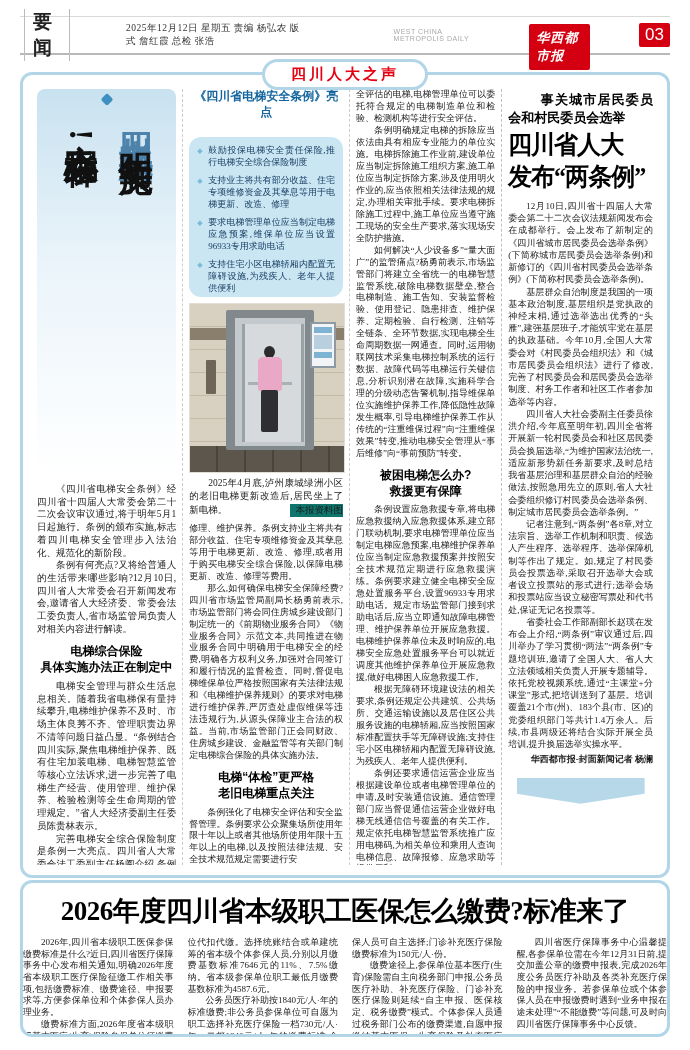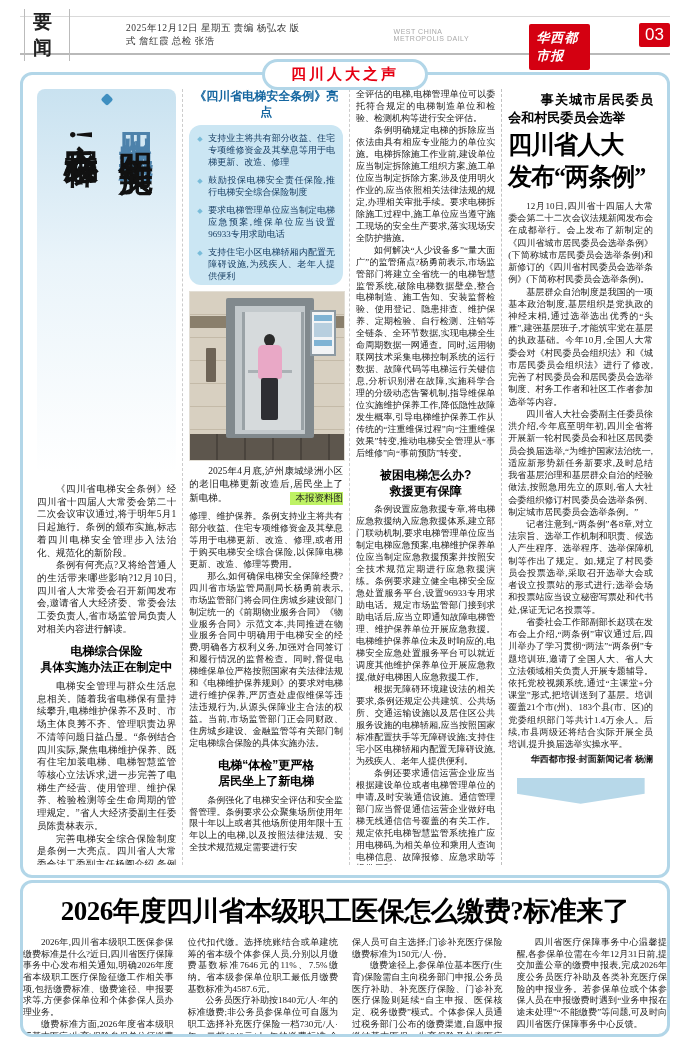--- a/index.html
+++ b/index.html
@@ -43,21 +43,21 @@
   .tdecor{position:absolute;top:6px;left:50%;width:9px;height:9px;background:#3f8fc0;
       transform:translateX(-50%) rotate(45deg);border-radius:2px;}
   .vtitle{position:absolute;top:18px;right:14px;writing-mode:vertical-rl;
       font-weight:bold;font-size:34px;line-height:1.6;letter-spacing:3px;
       font-family:"Liberation Serif","DejaVu Serif",serif;}
   .vt-blue{color:#4d82ab;}
   .vt-black{color:#111;}
   .vline2{padding-top:10px;color:#111;}
   
   .hl-title{font-family:"Liberation Sans","DejaVu Sans",sans-serif;font-weight:bold;
-      font-size:12px;color:#1566a0;text-align:center;margin:0 0 4px;}
+      font-size:12px;color:#1566a0;text-align:center;margin:0 0 16px;}
   .hl-box{background:#cbe6f3;border-radius:12px;padding:8px 8px 6px;height:146px;overflow:hidden;}
   .hl-item{margin:0 0 6px;color:#12395f;text-align:justify;position:relative;padding-left:11px;text-indent:0;}
   .hl-item::before{content:"◆";color:#79bcd9;font-size:7px;position:absolute;left:0;top:2px;}
   
   .photo{position:relative;width:100%;height:168px;background:#d6cdbd;overflow:hidden;border:1px solid #e2ded5;}
   .ph-wall{position:absolute;inset:0;background:repeating-linear-gradient(180deg,#d8d0c1 0 22px,#c4baa8 22px 23px);}
   .ph-band{position:absolute;left:0;right:0;top:24px;height:12px;background:#8a7f6c;}
   .ph-floor{position:absolute;left:0;right:0;bottom:0;height:26px;background:#57514a;
       background:repeating-linear-gradient(90deg,#5d564d 0 26px,#4a443d 26px 28px);}
   .ph-door{position:absolute;left:36px;top:6px;width:88px;height:140px;background:#81898d;border-radius:2px;}
@@ -67,21 +67,21 @@
   .ph-rail{position:absolute;left:58px;top:78px;width:44px;height:3px;background:#aab1b5;}
   .ph-head{position:absolute;left:74px;top:42px;width:11px;height:12px;background:#2b2b2b;border-radius:50%;}
   .ph-body{position:absolute;left:68px;top:53px;width:24px;height:34px;background:#e9a8c6;border-radius:5px 5px 3px 3px;}
   .ph-legs{position:absolute;left:71px;top:86px;width:17px;height:42px;background:#2e2e33;border-radius:2px;}
   .ph-panel{position:absolute;left:16px;top:56px;width:10px;height:34px;background:#6e6457;border-radius:1px;}
   .ph-sign{position:absolute;right:8px;top:18px;width:22px;height:42px;background:#f2f4f6;border:2px solid #8d9aa3;}
   .ph-sign i{display:block;margin:3px 2px 0;height:6px;background:#7fb3d4;}
   .ph-sign b{display:block;margin:2px 2px 0;height:14px;background:#b8cfdf;}
   .capwrap{position:relative;margin:4px 0 6px;}
   .cap{margin:0;text-align:justify;text-indent:2em;font-size:9.5px;line-height:1.4;}
-  .cap-credit{position:absolute;right:0;bottom:0;background:#bef264;padding-left:6px;font-size:9.5px;}
+  .cap-credit{position:absolute;right:0;bottom:0;background:#0f766e;padding-left:6px;font-size:9.5px;}
   
   .kicker{font-family:"Liberation Sans","DejaVu Sans",sans-serif;font-weight:bold;
       font-size:13px;line-height:1.4;margin:2px 0 2px;text-indent:2.5em;text-align:justify;color:#000;}
   .r-head{font-weight:bold;font-size:25px;line-height:1.25;margin:0 0 8px;color:#000;
       letter-spacing:-1px;transform:scaleX(.96);transform-origin:left;white-space:nowrap;}
   .byline{font-weight:bold;text-align:right;margin:3px 0 0;}
   .ribbon{margin:12px auto 0;width:128px;height:26px;background:#b7d8e9;
       clip-path:polygon(0 0,100% 0,100% 62%,50% 100%,0 62%);}
   
   .bframe{position:absolute;left:20px;right:20px;top:880px;height:157px;
@@ -128,22 +128,22 @@
         </h3>
         <div>
             <p class="para">电梯安全管理与群众生活息息相关。随着我省电梯保有量持续攀升,电梯维护保养不及时、市场主体良莠不齐、管理职责边界不清等问题日益凸显。“条例结合四川实际,聚焦电梯维护保养、既有住宅加装电梯、电梯智慧监管等核心立法诉求,进一步完善了电梯生产经营、使用管理、维护保养、检验检测等全生命周期的管理规定。”省人大经济委副主任委员陈贵林表示。</p>
             <p class="para">完善电梯安全综合保险制度是条例一大亮点。四川省人大常委会法工委副主任杨阖介绍,条例鼓励投保电梯安全责任保险。推行电梯安全综合保险制度,引导电梯生产、管理单位和所有权人等投保电梯安全综合保险,发挥保险机制在电梯使用、管理、事故预防中的作用,保障电梯更新、改造、</p>
           </div>
       </div>
 
       <div class="col col2">
         <h4 class="hl-title">《四川省电梯安全条例》亮点</h4>
         <div class="hl-box">
+            <p class="hl-item">鼓励投保电梯安全责任保险,推行电梯安全综合保险制度</p>
             <p class="hl-item">支持业主将共有部分收益、住宅专项维修资金及其孳息等用于电梯更新、改造、修理</p>
-            <p class="hl-item">鼓励投保电梯安全责任保险,推行电梯安全综合保险制度</p>
             <p class="hl-item">要求电梯管理单位应当制定电梯应急预案,维保单位应当设置96933专用求助电话</p>
             <p class="hl-item">支持住宅小区电梯轿厢内配置无障碍设施,为残疾人、老年人提供便利</p>
           </div>
         <div class="photo" style="margin-top:6px;">
           <div class="ph-wall"></div>
           <div class="ph-band"></div>
           <div class="ph-floor"></div>
           <div class="ph-door"></div>
           <div class="ph-open"></div>
           <div class="ph-inner"></div>
@@ -161,21 +161,21 @@
         <div class="capwrap">
           <p class="cap">2025年4月底,泸州康城绿洲小区的老旧电梯更新改造后,居民坐上了新电梯。</p>
           <span class="cap-credit">本报资料图</span>
         </div>
         <div>
             <p class="para cont">修理、维护保养。条例支持业主将共有部分收益、住宅专项维修资金及其孳息等用于电梯更新、改造、修理,或者用于购买电梯安全综合保险,以保障电梯更新、改造、修理等费用。</p>
             <p class="para">那么,如何确保电梯安全保障经费?四川省市场监管局副局长杨勇前表示,市场监管部门将会同住房城乡建设部门制定统一的《前期物业服务合同》《物业服务合同》示范文本,共同推进在物业服务合同中明确用于电梯安全的经费,明确各方权利义务,加强对合同签订和履行情况的监督检查。同时,督促电梯维保单位严格按照国家有关法律法规和《电梯维护保养规则》的要求对电梯进行维护保养,严厉查处虚假维保等违法违规行为,从源头保障业主合法的权益。当前,市场监管部门正会同财政、住房城乡建设、金融监管等有关部门制定电梯综合保险的具体实施办法。</p>
           </div>
         <h3 class="subhead">
           <span>电梯“体检”更严格</span><br>
-          <span>居民坐上了新电梯</span>
+          <span>老旧电梯重点关注</span>
         </h3>
         <div>
             <p class="para">条例强化了电梯安全评估和安全监督管理。条例要求公众聚集场所使用年限十年以上或者其他场所使用年限十五年以上的电梯,以及按照法律法规、安全技术规范规定需要进行安</p>
           </div>
       </div>
 
       <div class="col col3">
         <div>
             <p class="para cont">全评估的电梯,电梯管理单位可以委托符合规定的电梯制造单位和检验、检测机构等进行安全评估。</p>
             <p class="para">条例明确规定电梯的拆除应当依法由具有相应专业能力的单位实施。电梯拆除施工作业前,建设单位应当制定拆除施工组织方案,施工单位应当制定拆除方案,涉及使用明火作业的,应当依照相关法律法规的规定,办理相关审批手续。要求电梯拆除施工过程中,施工单位应当遵守施工现场的安全生产要求,落实现场安全防护措施。</p>

